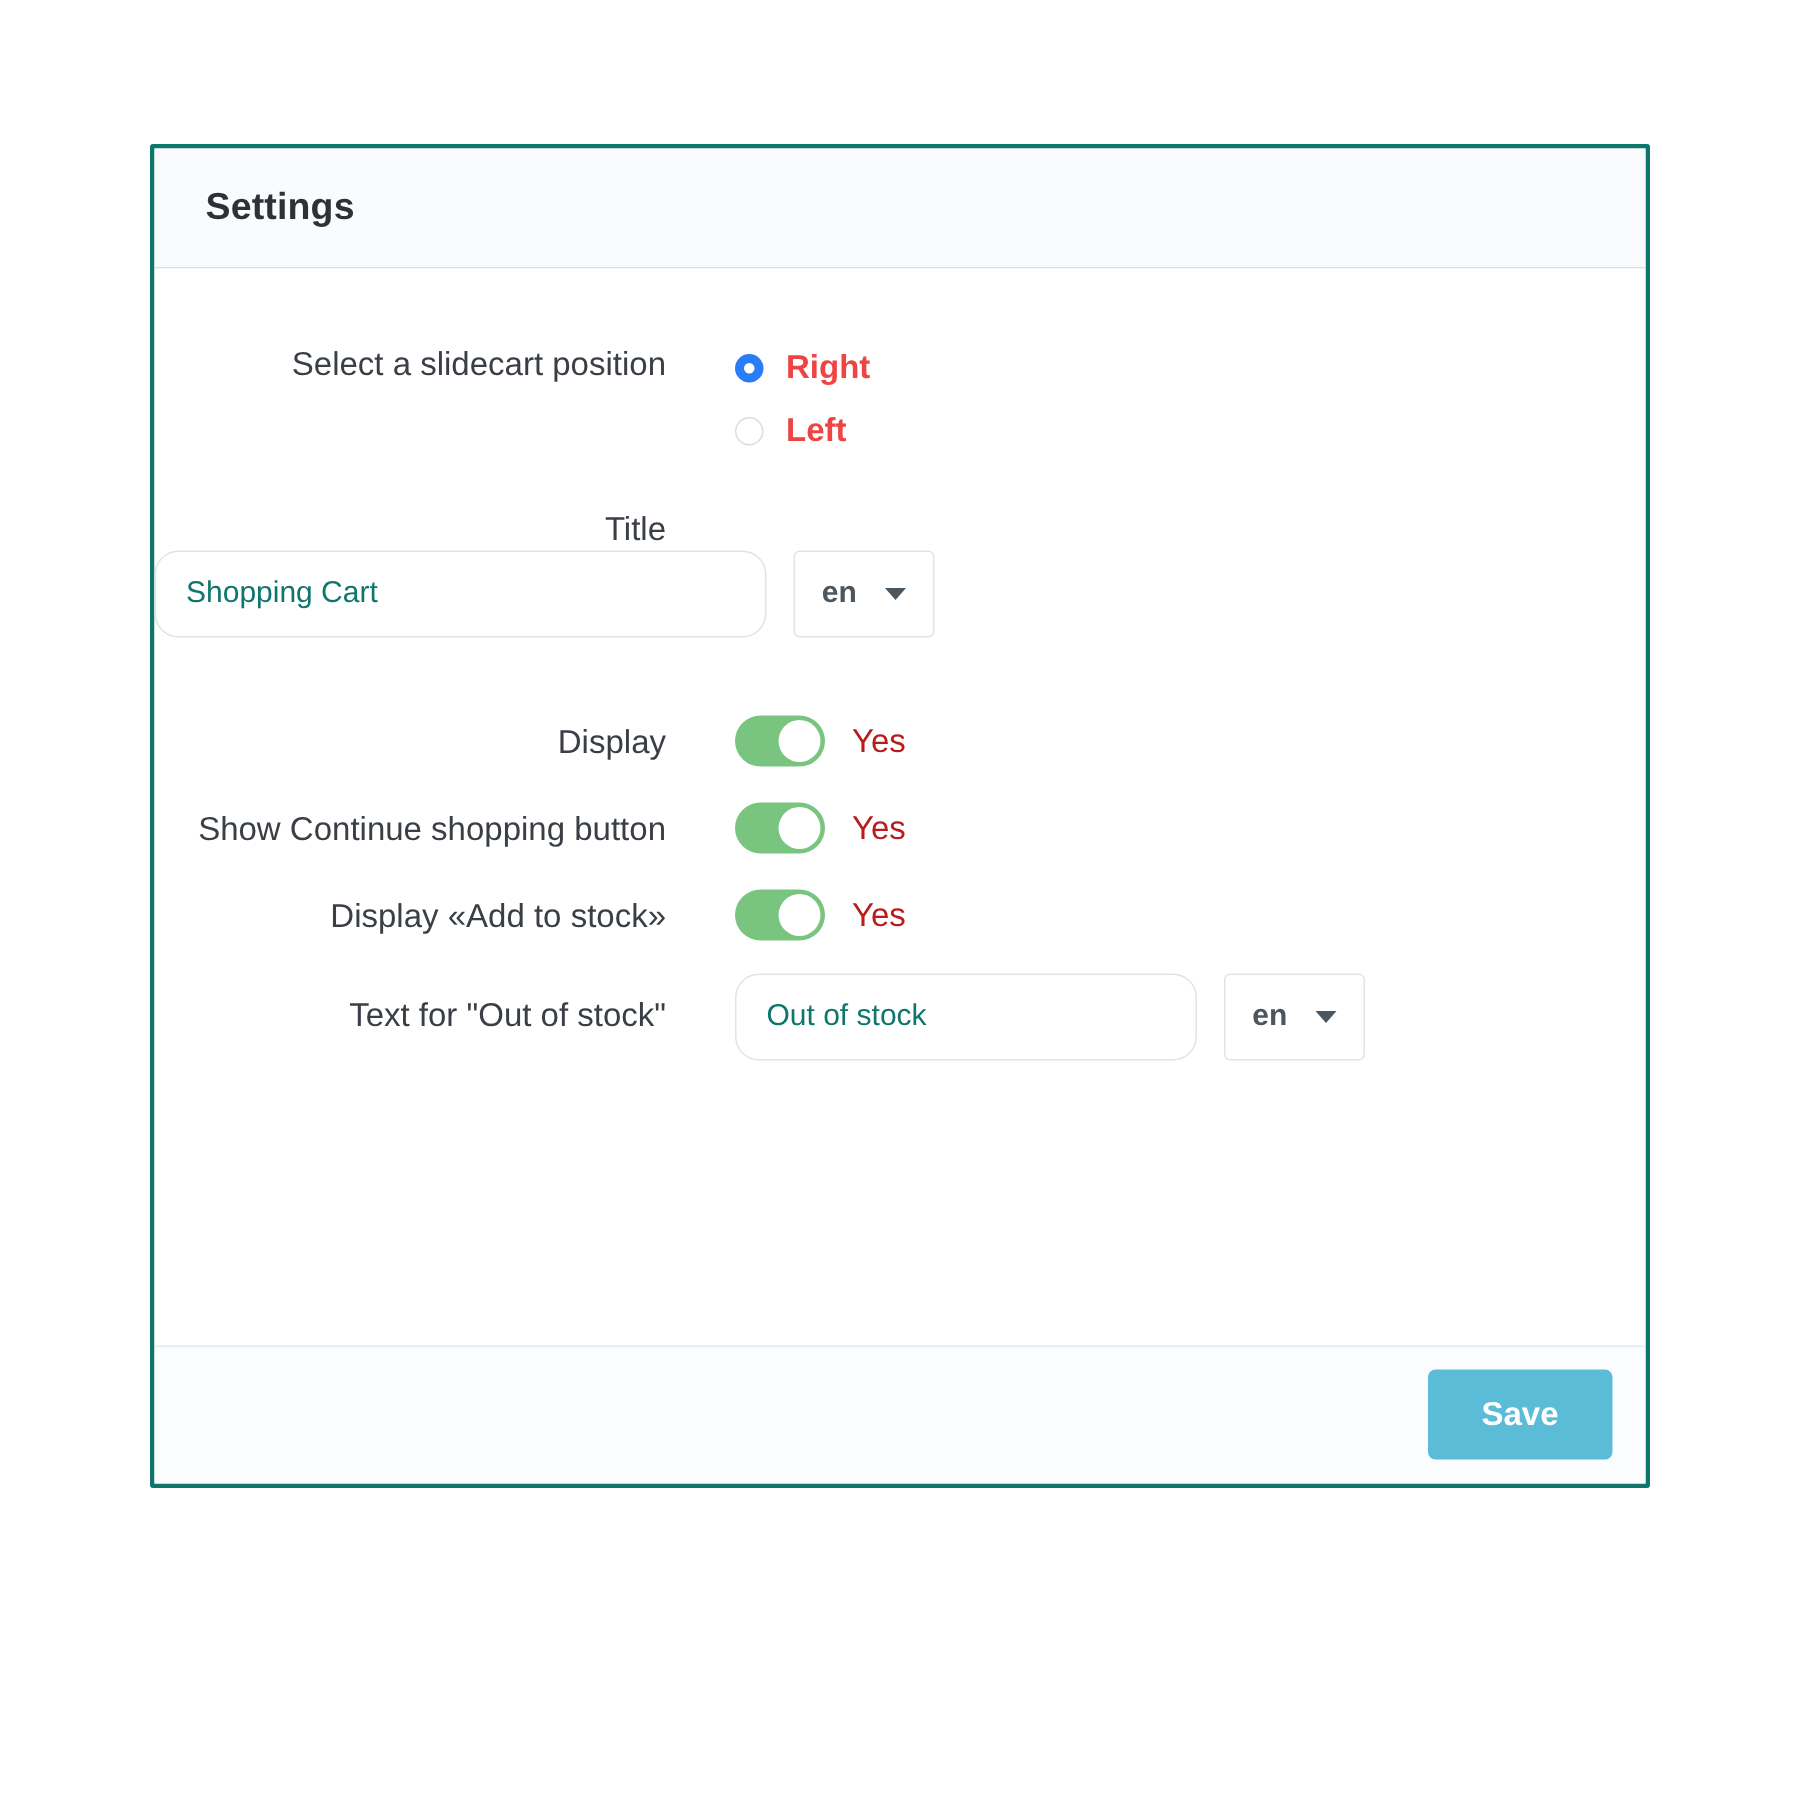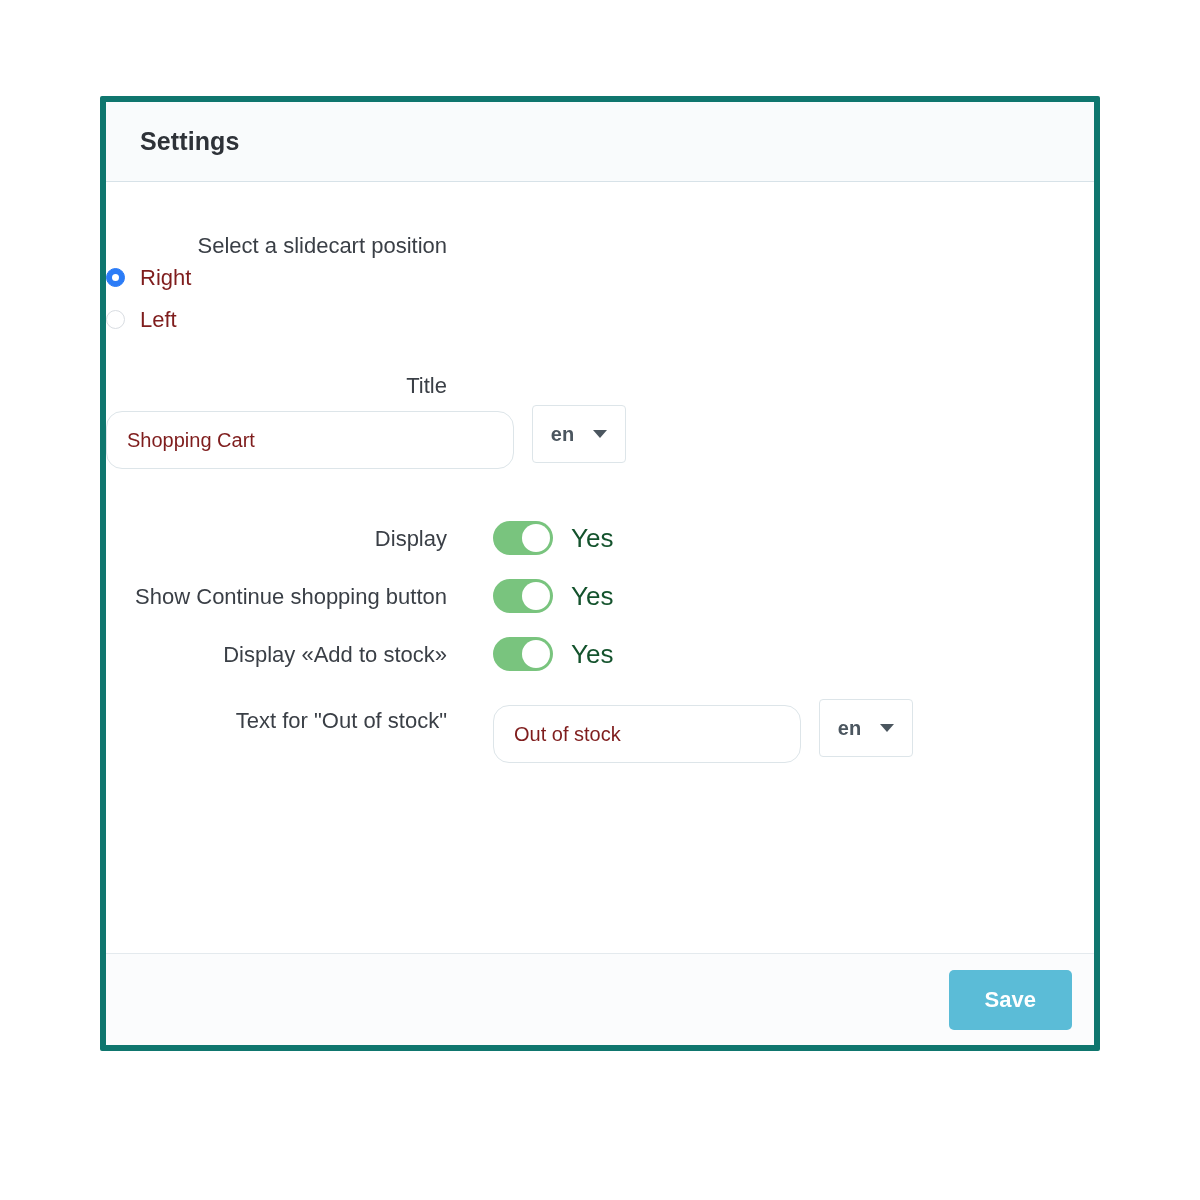--- a/index.html
+++ b/index.html
@@ -21,21 +21,21 @@
     height: 1200px;
   }
 
   
   .panel {
     position: absolute;
     left: 100px;
     top: 96px;
     width: 1000px;
     background: #ffffff;
-    border: 6px solid #0f766e;
+    border: 3px solid #0f766e;
     border-radius: 2px;
     box-sizing: border-box;
   }
 
   .panel-header {
     height: 80px;
     background: #f9fbfc;
     border-bottom: 1px solid #d7e2e8;
     display: flex;
     align-items: center;
@@ -82,21 +82,21 @@
     line-height: 1.25;
     white-space: nowrap;
   }
   .form-control {
     flex: 1;
     display: flex;
     align-items: center;
   }
 
   
-  .row-position { margin-bottom: 14px; flex-direction: column; }
+  .row-position { margin-bottom: 14px; }
   .row-position .form-label { padding-top: 2px; }
   .row-title { margin-bottom: 0; flex-direction: column; }
   .row-title .form-label { padding-top: 14px; }
   .row-quantity .form-label { padding-top: 4px; }
   .row-continue .form-label { padding-top: 4px; }
   .row-addtocart .form-label { padding-top: 4px; }
   .row-outofstock .form-label { padding-top: 14px; }
 
   .spacer-lg { height: 52px; }
   .spacer-md { height: 24px; }
@@ -135,37 +135,37 @@
     border-radius: 50%;
     background: #ffffff;
   }
   .radio-dot.unchecked {
     background: #ffffff;
     border: 1.5px solid #d9dde2;
   }
   .radio-label {
     margin-left: 15px;
     font-size: 22px;
-    color: #7f1d1d;
+    color: #ef4444;
+    font-weight: bold;
   }
 
   
   .input-wrap { display: flex; align-items: center; }
   .text-input {
     height: 58px;
     border: 1px solid #dde5e9;
     border-radius: 16px;
     background: #ffffff;
     font-family: "Liberation Sans", "DejaVu Sans", sans-serif;
     font-size: 20px;
-    color: #7f1d1d;
+    color: #0f766e;
     padding: 0 20px;
     box-sizing: border-box;
     outline: none;
-    margin-top: 12px;
   }
   .text-input::placeholder { color: #9aa2a9; }
   .input-title { width: 408px; }
   .input-oos   { width: 308px; }
 
   .lang-btn {
     height: 58px;
     min-width: 94px;
     margin-left: 18px;
     border: 1px solid #dde5e9;
@@ -209,22 +209,22 @@
     left: 3px;
     width: 28px;
     height: 28px;
     border-radius: 50%;
     background: #ffffff;
     transition: left .15s;
   }
   .toggle.on .knob { left: 29px; }
   .toggle-text {
     margin-left: 18px;
-    font-size: 26px;
-    color: #14532d;
+    font-size: 22px;
+    color: #b91c1c;
   }
 
   
   .save-btn {
     background: #5bbcd7;
     color: #ffffff;
     border: none;
     border-radius: 5px;
     font-family: "Liberation Sans", "DejaVu Sans", sans-serif;
     font-size: 22px;

